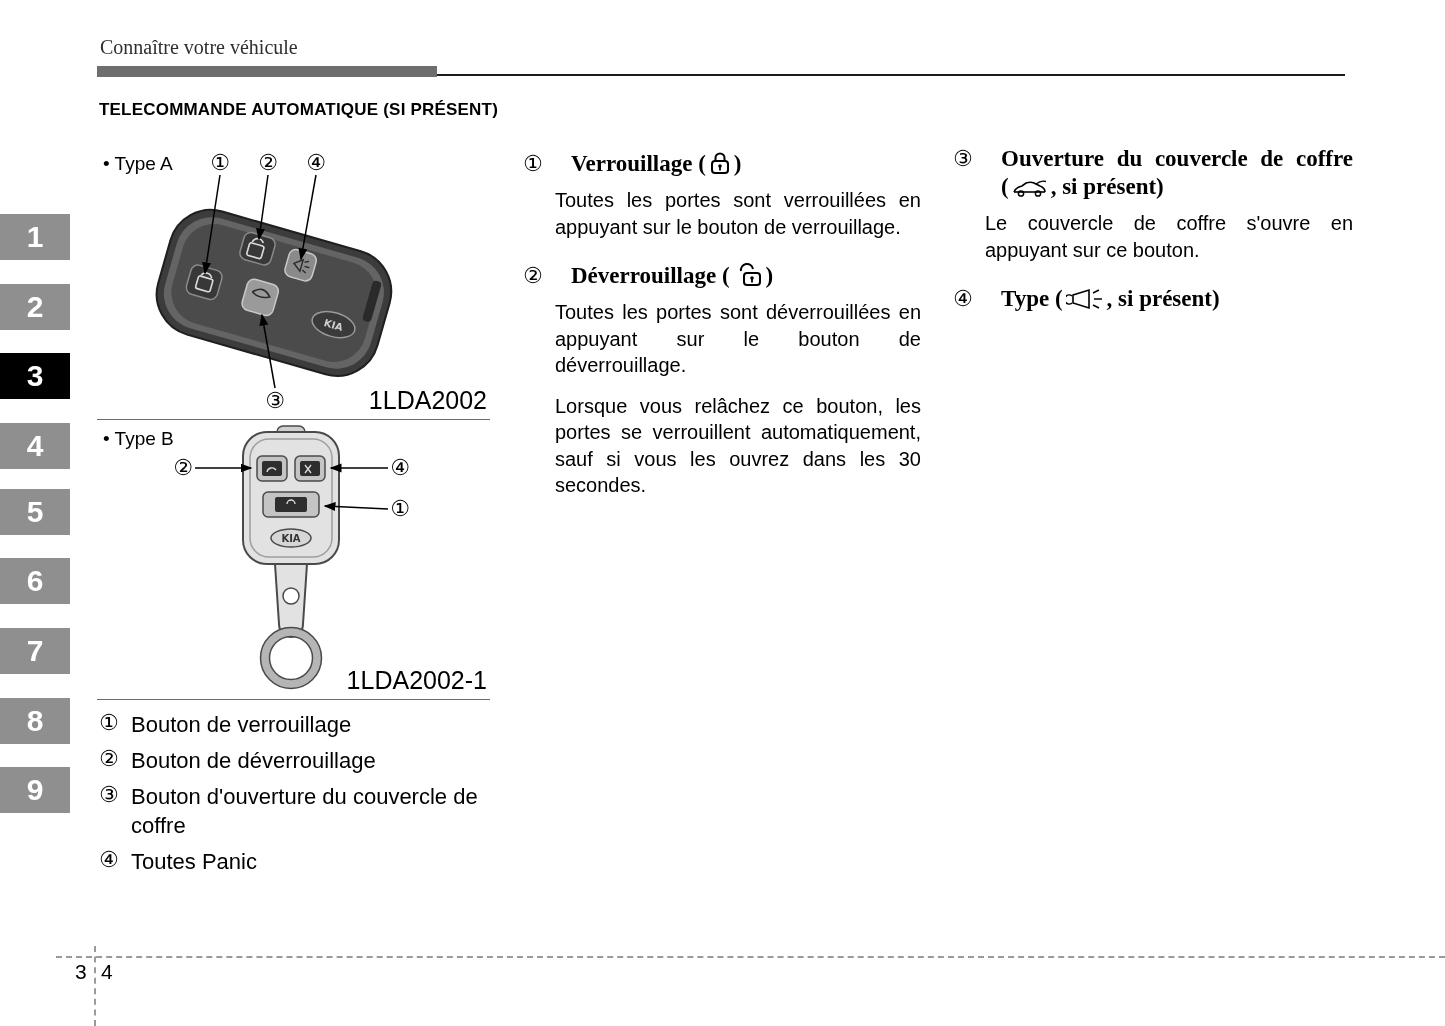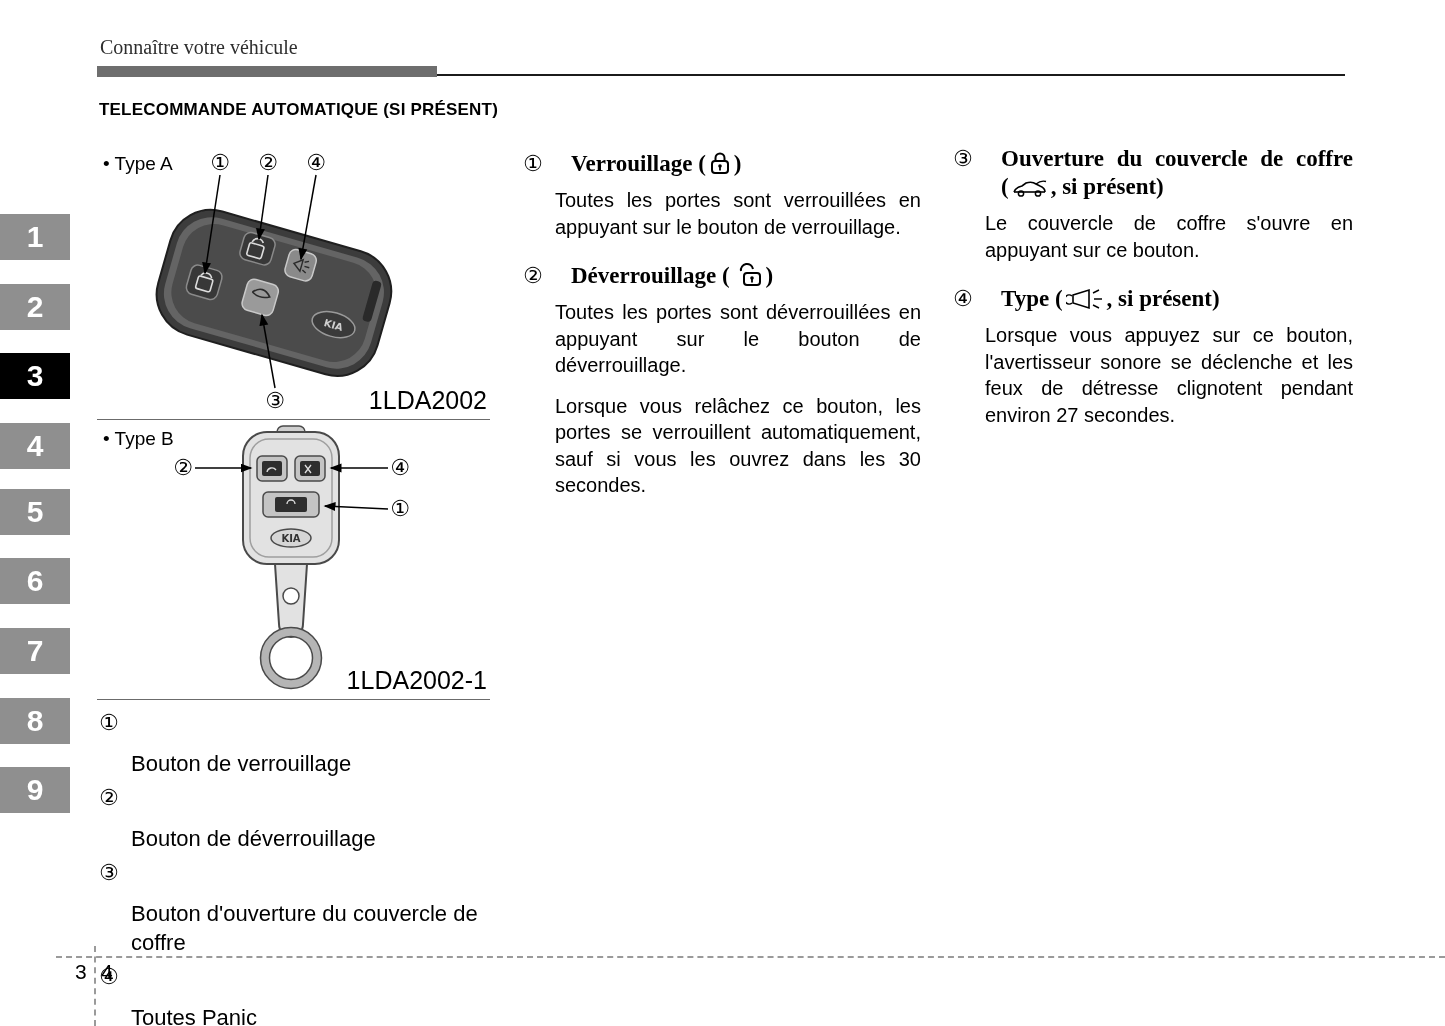--- a/index.html
+++ b/index.html
@@ -48,21 +48,21 @@
   .fig-b { height: 280px; }
   .fig-label { position: absolute; left: 6px; top: 8px; font-size: 19px; text-align: center; }
   .fig-code { position: absolute; right: 3px; bottom: 4px; font-size: 25px; }
   svg text.co { font-family: "DejaVu Sans", sans-serif; font-size: 22px; fill: #000; }
   svg text.brand { font-family: "DejaVu Sans", sans-serif; font-weight: bold; }
 
   
   .legend { position: absolute; left: 99px; top: 710px; width: 410px; font-size: 22px; }
   .legend-row { display: flex; margin-bottom: 7px; }
   .legend-num { width: 32px; flex: none; font-family: "DejaVu Sans", sans-serif; }
-  .legend-text { width: 362px; line-height: 29px; margin-top: 39px; }
+  .legend-text { width: 362px; line-height: 29px; }
 
   
   .col2 { position: absolute; left: 523px; top: 150px; width: 398px; }
   .col3 { position: absolute; left: 953px; top: 145px; width: 400px; }
   .sec-heading {
     display: flex; margin-bottom: 9px;
     font-family: "Liberation Serif", serif; font-weight: bold; font-size: 23px;
   }
   .sec-num {
     width: 32px; flex: none;
@@ -253,19 +253,18 @@
   <div class="sec-heading">
     <span class="sec-num">④</span>
     <span class="sec-h-text"><span>Type (</span><svg class="hicon" width="38" height="23" viewBox="0 0 38 23">
           <path d="M6 9 a4.5 4.5 0 1 0 0 7" fill="none" stroke="#000" stroke-width="1.6"></path>
           <path d="M7 8 L23 3 L23 21 L7 16 Z" fill="none" stroke="#000" stroke-width="1.6"></path>
           <line x1="27" y1="6" x2="33" y2="3" stroke="#000" stroke-width="1.5"></line>
           <line x1="28" y1="12" x2="36" y2="12" stroke="#000" stroke-width="1.5"></line>
           <line x1="27" y1="18" x2="33" y2="21" stroke="#000" stroke-width="1.5"></line>
         </svg><span>, si présent)</span></span>
   </div>
-  <p class="sec-body">Lorsque vous appuyez sur ce bouton, l'avertisseur sonore se déclenche et les feux de détresse clignotent pendant environ 27 secondes.</p>
 </div>
 
 <div class="footer-rule"></div>
 <div class="crop-v"></div>
 <div class="pn pn-ch">3</div>
 <div class="pn pn-pg">4</div>
 
 </body></html>

